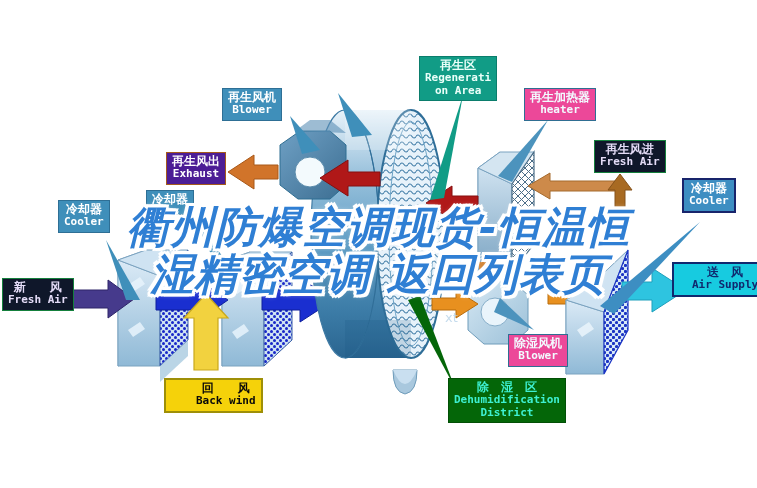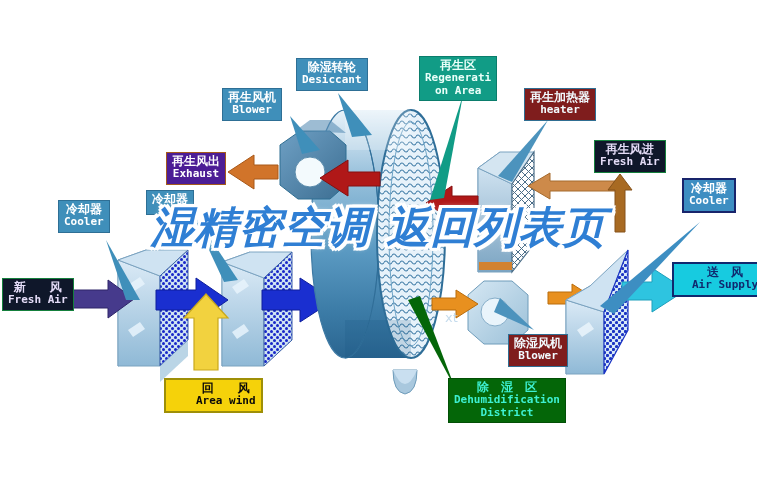--- a/index.html
+++ b/index.html
@@ -49,21 +49,21 @@
     letter-spacing: 0px;
   }
 
   
   .lb-blue {
     background: #3f8fba;
     color: #ffffff;
     border: 1px solid #2e6f95;
   }
   .lb-blue-light {
-    background: #7f1d1d;
+    background: #ec4899;
     color: #f2fbff;
     border: 1px solid #2f6e92;
   }
   .lb-teal {
     background: #119c86;
     color: #eafff9;
     border: 1px solid #0b7d6c;
   }
   .lb-orange {
     background: #4c1d95;
@@ -318,24 +318,20 @@
       <path d="M700 222 L600 306 L614 314 Z" fill="#3d8ec2"></path>
 
       <path d="M534 330 L500 298 L494 312 Z" fill="#4c93bd"></path>
 
       <path d="M455 388 L408 300 L420 296 Z" fill="#046608"></path>
     </g>
 
     <text x="445" y="322" font-family="DejaVu Sans, sans-serif" font-size="13" fill="#bcd6ea" opacity="0.85">xt</text>
   </svg>
 
-  <div class="label-box lb-blue" style="left:296px; top:58px;">
-    <span class="cn">除湿转轮</span>
-    <span class="en">Desiccant</span>
-  </div>
 
   <div class="label-box lb-blue" style="left:222px; top:88px;">
     <span class="cn">再生风机</span>
     <span class="en">Blower</span>
   </div>
 
   <div class="label-box lb-teal" style="left:419px; top:56px;">
     <span class="cn">再生区</span>
     <span class="en">Regenerati</span>
     <span class="en">on Area</span>
@@ -370,36 +366,37 @@
     <span class="en">Cooler</span>
   </div>
 
   <div class="label-box lb-purple" style="left:2px; top:278px;">
     <span class="cn">新　　风</span>
     <span class="en">Fresh Air</span>
   </div>
 
   <div class="label-box lb-yellow" style="left:164px; top:378px;padding-left:30px;">
     <span class="cn">回　　风</span>
-    <span class="en">Area wind</span>
+    <span class="en">Back wind</span>
   </div>
 
   <div class="label-box lb-blue-light" style="left:508px; top:334px;">
     <span class="cn">除湿风机</span>
     <span class="en">Blower</span>
   </div>
 
   <div class="label-box lb-green" style="left:448px; top:378px;">
     <span class="cn">除　湿　区</span>
     <span class="en">Dehumidification</span>
     <span class="en">District</span>
   </div>
 
   <div class="label-box lb-cyan" style="left:672px; top:262px;padding-left:18px;">
     <span class="cn">送　风</span>
     <span class="en">Air Supply</span>
   </div>
 
   <div id="overlay-title">
+    <span class="tline">衢州防爆空调现货-恒温恒</span>
     <span class="tline">湿精密空调 返回列表页</span>
   </div>
 
 </div>
 
 </body></html>

